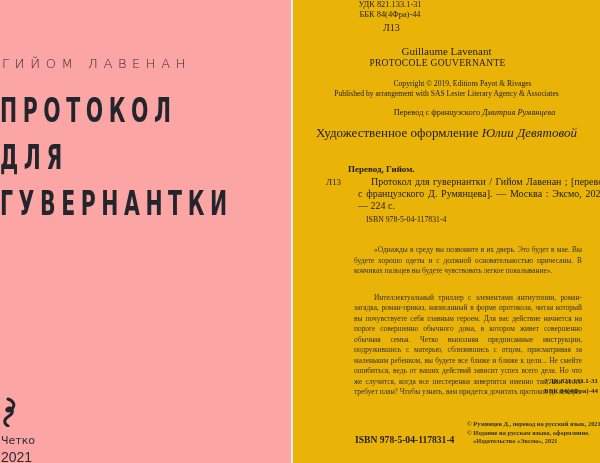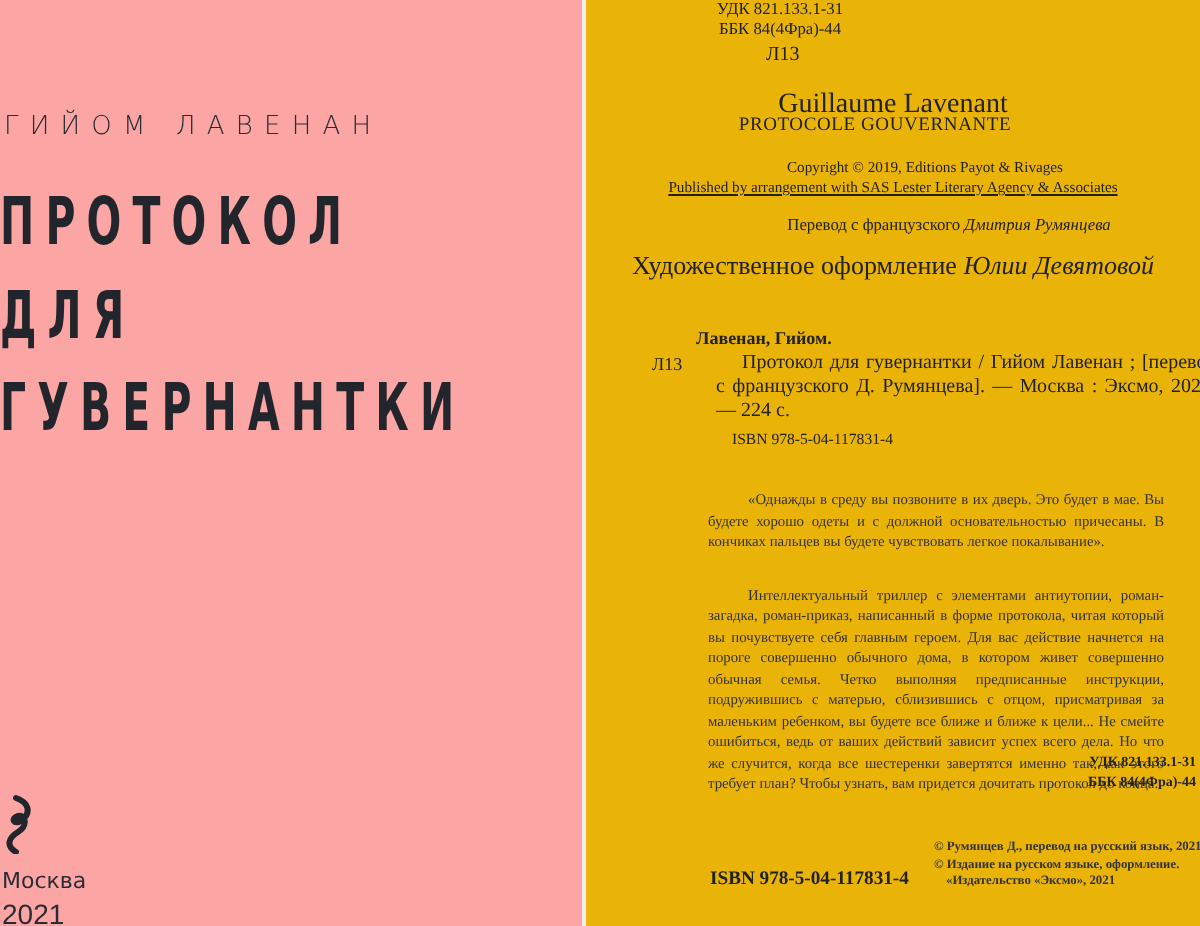--- a/index.html
+++ b/index.html
@@ -45,24 +45,24 @@
     }
     .year {
       position: absolute; left: 1px; top: 449px;
       font-family: Liberation Sans, sans-serif; font-size: 14px; color: #2a2c33;
     }
 
     
     .tiny { font-size: 8.4px; line-height: 10px; }
     .udk-top { position: absolute; left: 62px; top: 0px; text-align: center; width: 70px; }
     .code-top { position: absolute; left: 90px; top: 22px; font-size: 10px; }
-    .orig-author { position: absolute; left: 0; width: 307px; top: 45px; text-align: center; font-size: 14px; }
+    .orig-author { position: absolute; left: 0; width: 307px; top: 45px; text-align: center; font-size: 11px; }
     .orig-title { position: absolute; left: 0; width: 289px; top: 58px; text-align: center; font-size: 9.5px; letter-spacing: 0.3px; }
     .copy1 { position: absolute; left: 16px; width: 307px; top: 79px; text-align: center; font-size: 7.6px; }
-    .copy2 { position: absolute; left: 0; width: 307px; top: 89px; text-align: center; font-size: 7.6px; white-space: nowrap; text-decoration: underline; }
+    .copy2 { position: absolute; left: 0; width: 307px; top: 89px; text-align: center; font-size: 7.6px; white-space: nowrap; }
     .transl { position: absolute; left: 0; width: 363px; top: 108px; text-align: center; font-size: 8.4px; }
     .design { position: absolute; left: 0; width: 307px; top: 125px; text-align: center; font-size: 13px; }
     .it { font-style: italic; }
 
     .bib-author { position: absolute; left: 55px; top: 164px; font-size: 9px; font-weight: bold; }
     .bib-code { position: absolute; left: 33px; top: 177px; font-size: 9px; }
     .bib-text {
       position: absolute; left: 65px; top: 176px; width: 250px;
       font-size: 10px; line-height: 12px; text-indent: 13px; text-align: justify;
     }
@@ -90,21 +90,21 @@
 
   <div class="page-left">
     <div class="author">ГИЙОМ ЛАВЕНАН</div>
     <div class="title-line t1">ПРОТОКОЛ</div>
     <div class="title-line t2">ДЛЯ</div>
     <div class="title-line t3">ГУВЕРНАНТКИ</div>
 
     <svg class="logo" viewBox="0 0 16 30">
       <path d="M6 2 C12 4, 14 9, 9 13 C5 16, 3 12, 7 11 C11 10, 12 16, 7 19 C2 22, 1 26, 6 29" fill="none" stroke="#23252c" stroke-width="3" stroke-linecap="round"></path>
     </svg>
-    <div class="city">Москва</div>
+    <div class="city">Четко</div>
     <div class="year">2021</div>
   </div>
 
   <div class="gutter"></div>
 
   <div class="page-right">
     <div class="udk-top tiny">
       <div>УДК 821.133.1-31</div>
       <div>ББК 84(4Фра)-44</div>
     </div>
@@ -117,21 +117,21 @@
 
     <div class="transl">
       <span>Перевод с французского</span>
       <span class="it">Дмитрия Румянцева</span>
     </div>
     <div class="design">
       <span>Художественное оформление</span>
       <span class="it">Юлии Девятовой</span>
     </div>
 
-    <div class="bib-author">Лавенан, Гийом.</div>
+    <div class="bib-author">Перевод, Гийом.</div>
     <div class="bib-code">Л13</div>
     <div class="bib-text">Протокол для гувернантки / Гийом Лавенан ; [перевод с французского Д. Румянцева]. — Москва : Эксмо, 2021. — 224 с.</div>
     <div class="bib-isbn">ISBN 978-5-04-117831-4</div>
 
     <div class="annot">
       <p>«Однажды в среду вы позвоните в их дверь. Это будет в мае. Вы будете хорошо одеты и с должной основательностью причесаны. В кончиках пальцев вы будете чувствовать легкое покалывание».</p>
       <p>Интеллектуальный триллер с элементами антиутопии, роман-загадка, роман-приказ, написанный в форме протокола, читая который вы почувствуете себя главным героем. Для вас действие начнется на пороге совершенно обычного дома, в котором живет совершенно обычная семья. Четко выполняя предписанные инструкции, подружившись с матерью, сблизившись с отцом, присматривая за маленьким ребенком, вы будете все ближе и ближе к цели... Не смейте ошибиться, ведь от ваших действий зависит успех всего дела. Но что же случится, когда все шестеренки завертятся именно так, как этого требует план? Чтобы узнать, вам придется дочитать протокол до конца.</p>
     </div>
 
     <div class="udk-bot">

